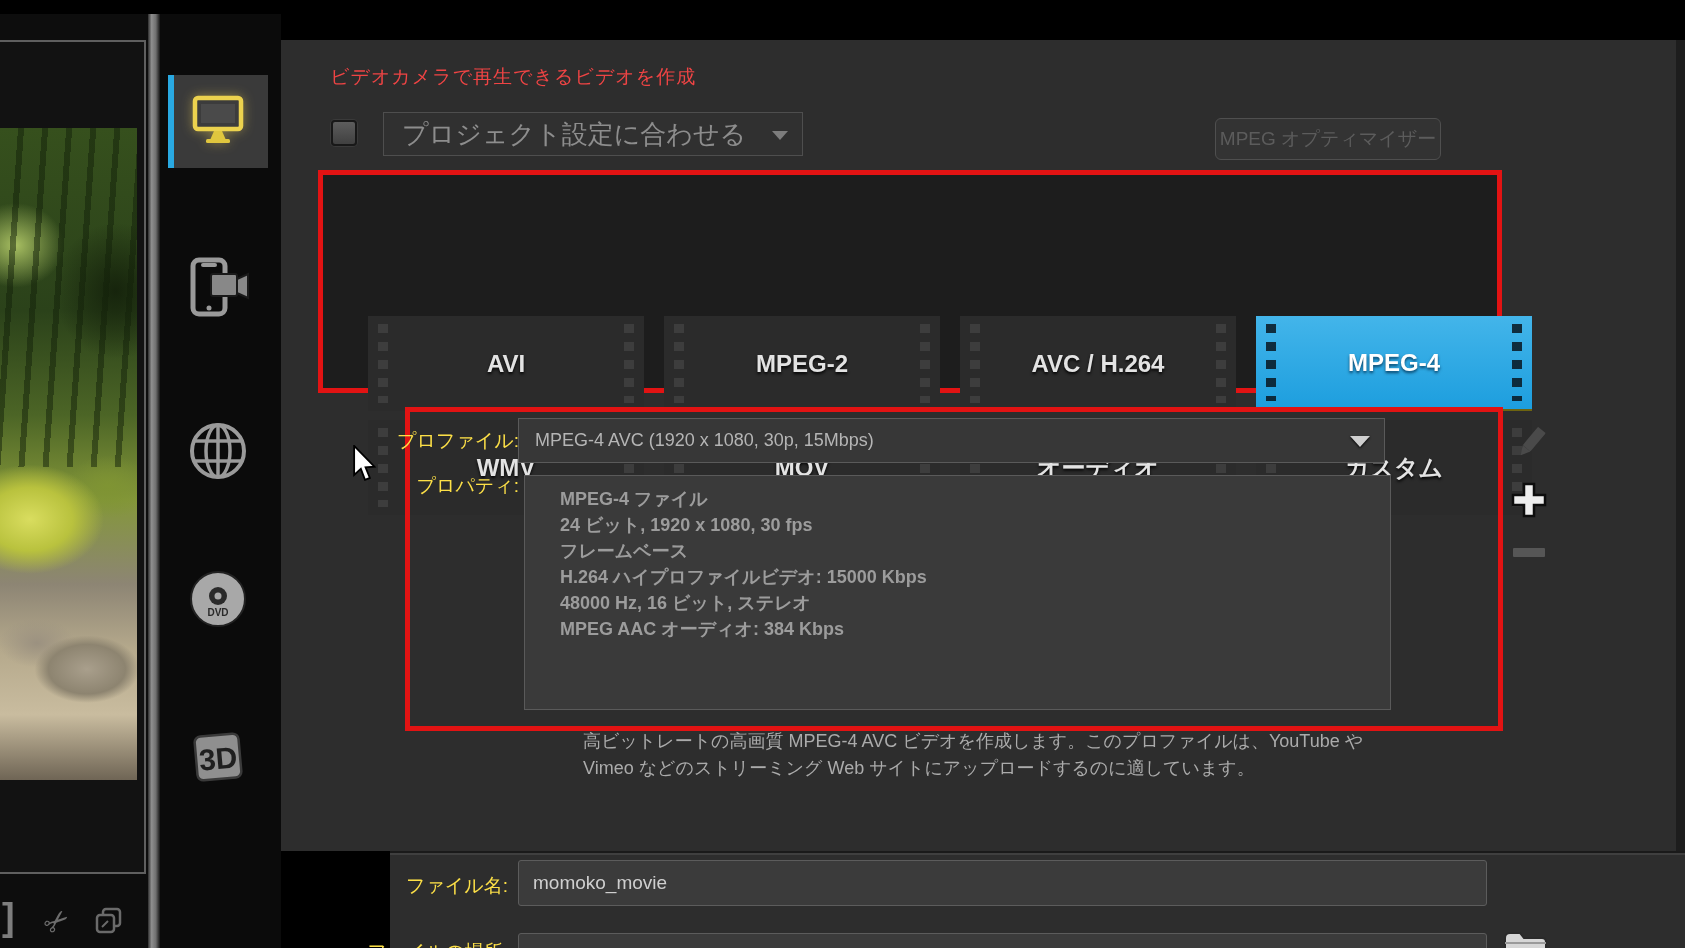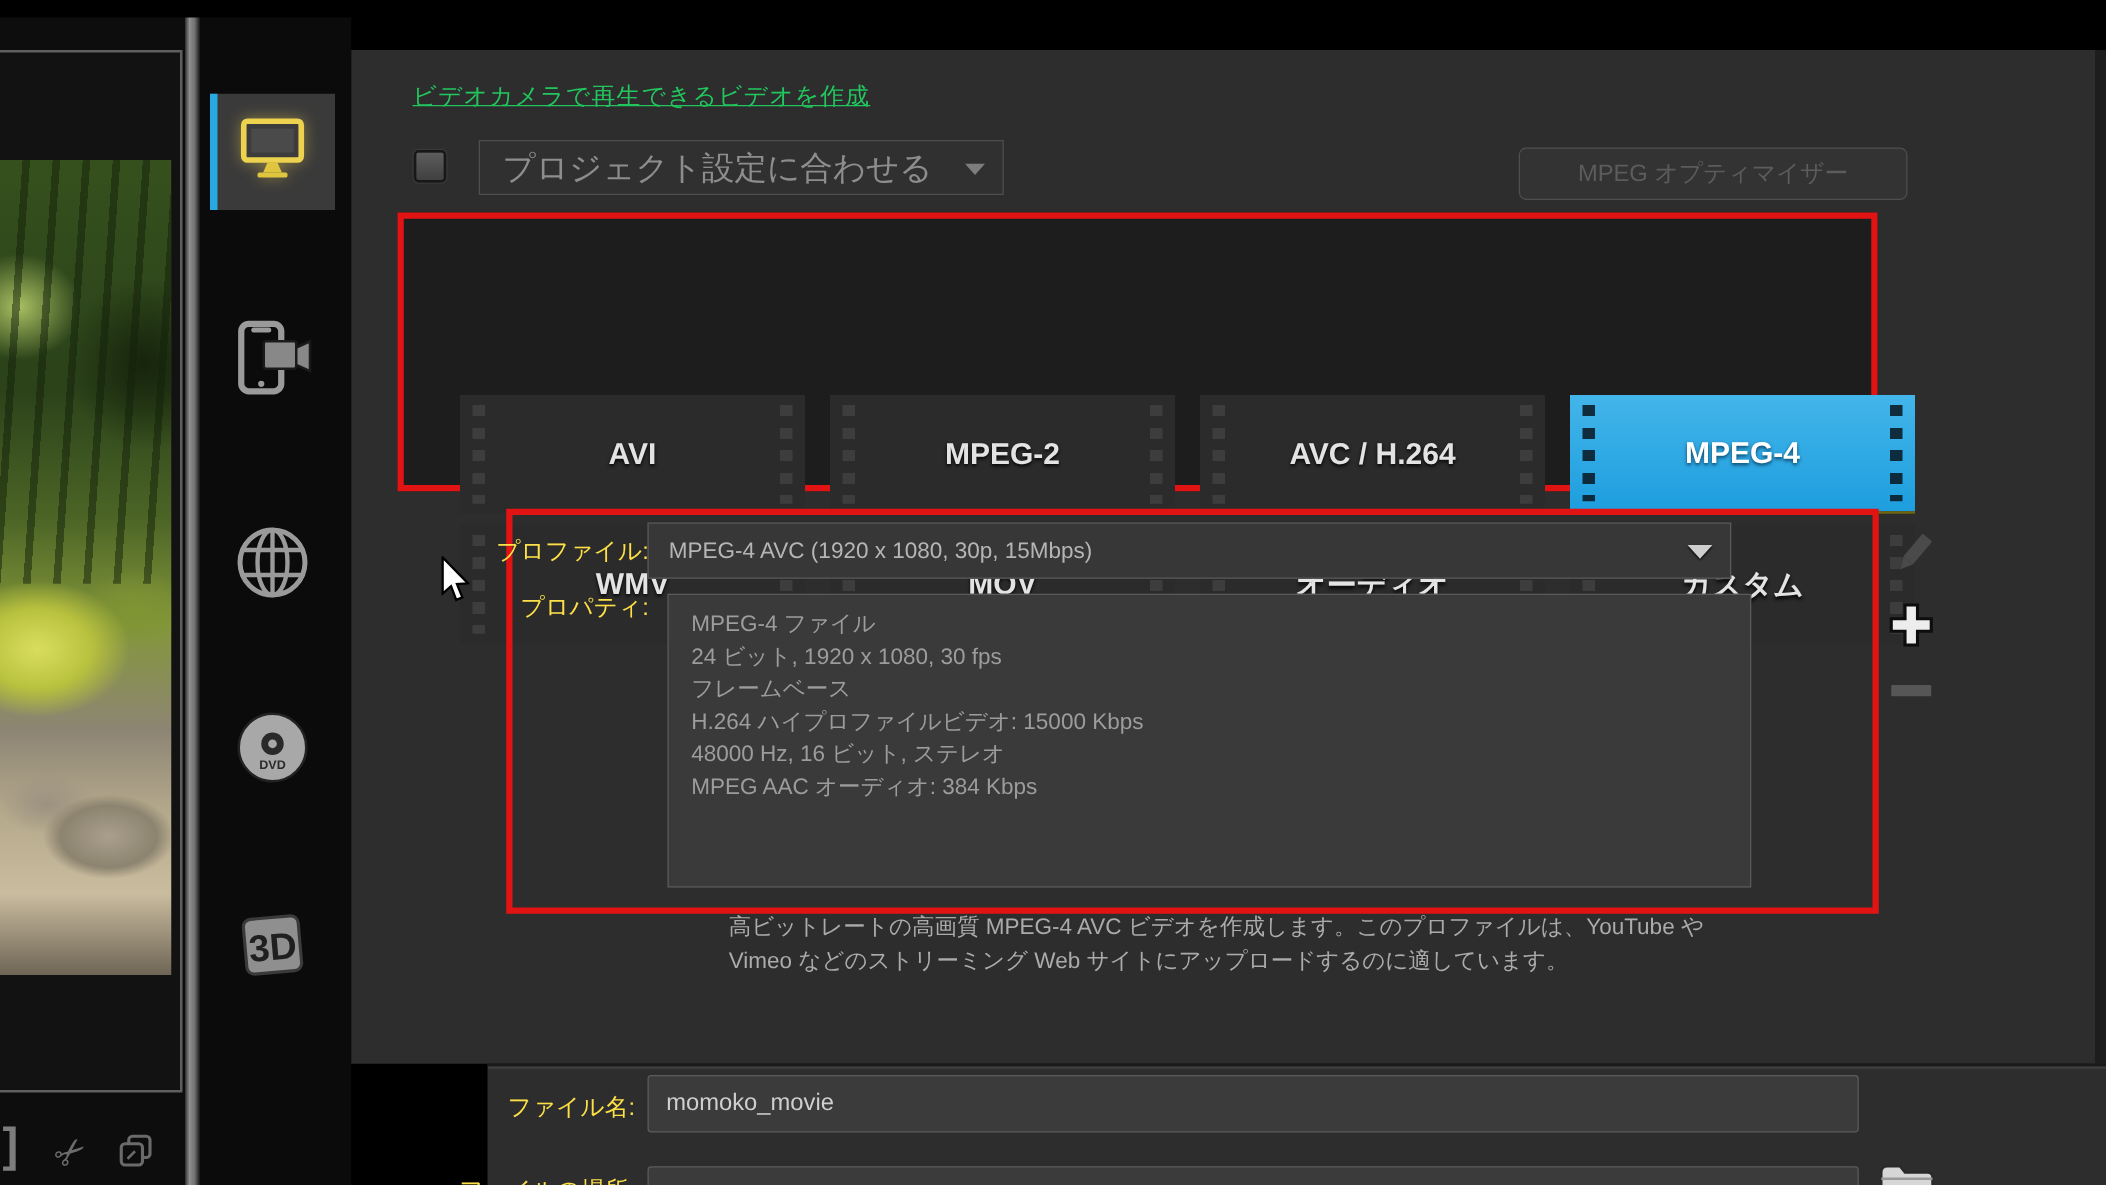--- a/index.html
+++ b/index.html
@@ -34,28 +34,28 @@
   .side-btn.selected::before{content:'';position:absolute;left:0;top:0;width:6px;height:100%;background:#29a9e2;}
   .sb-computer{top:61px;}
   .sb-device{top:228px;}
   .sb-web{top:392px;}
   .sb-disc{top:540px;}
   .sb-3d{top:698px;}
 
   
   .main{position:absolute;left:281px;top:40px;width:1404px;height:811px;background:#2d2d2d;}
   .right-shade{position:absolute;right:0;top:0;width:9px;height:100%;background:#1d1d1d;}
-  .page-title{position:absolute;left:49px;top:24px;font-size:19px;color:#22c55e;letter-spacing:1px;text-decoration:underline;}
+  .page-title{position:absolute;left:49px;top:24px;font-size:19px;color:#ef4444;letter-spacing:1px;}
   .chk{position:absolute;left:50px;top:80px;width:26px;height:26px;border:2px solid #181818;border-radius:4px;
     background:linear-gradient(#5d5d5d,#404040);box-shadow:0 0 0 1px #3a3a3a;}
   .proj-combo{position:absolute;left:102px;top:72px;width:420px;height:44px;background:#303030;
     border:1px solid #4e4e4e;display:flex;align-items:center;padding:0 18px;font-size:26px;color:#8d8d8d;}
   .proj-combo .arrow{position:absolute;right:14px;top:18px;width:0;height:0;
     border-left:8px solid transparent;border-right:8px solid transparent;border-top:9px solid #7d7d7d;}
-  .opt-btn{position:absolute;left:934px;top:78px;width:311px;height:42px;border:1px solid #4f4f4f;border-radius:6px;
+  .opt-btn{position:absolute;left:934px;top:78px;width:226px;height:42px;border:1px solid #4f4f4f;border-radius:6px;
     background:#333;display:flex;align-items:center;justify-content:center;font-size:19px;color:#5c5c5c;}
 
   .redbox1{position:absolute;left:37px;top:130px;width:1184px;height:223px;border:5px solid #e21313;background:#1d1d1d;padding-left:28px;}
   .formats{position:absolute;left:45px;top:141px;width:1164px;height:199px;
     display:grid;grid-template-columns:repeat(4,1fr);grid-template-rows:95px 95px;column-gap:20px;row-gap:9px;}
   .film-btn{position:relative;background:#2b2b2b;display:flex;align-items:center;justify-content:center;
     color:#e3e3e3;font-weight:bold;font-size:24px;text-shadow:0 2px 3px rgba(0,0,0,.9);--hole:#3d3d3d;}
   .film-btn::before,.film-btn::after{content:'';position:absolute;top:8px;bottom:8px;width:10px;
     background:repeating-linear-gradient(to bottom,var(--hole) 0 9px,transparent 9px 18px);}
   .film-btn::before{left:10px;}
@@ -65,22 +65,22 @@
 
   .redbox2{position:absolute;left:124px;top:367px;width:1098px;height:324px;border:5px solid #e21313;}
   .field-label{position:absolute;font-size:19px;color:#fde047;text-align:right;width:178px;}
   .lbl-profile{left:60px;top:388px;}
   .lbl-props{left:60px;top:433px;}
   .profile-combo{position:absolute;left:237px;top:378px;width:867px;height:45px;background:#373737;
     border:1px solid #5a5a5a;display:flex;align-items:center;padding:12px 16px;font-size:18px;color:#b5b5b5;}
   .profile-combo .arrow{position:absolute;right:14px;top:17px;width:0;height:0;
     border-left:10px solid transparent;border-right:10px solid transparent;border-top:11px solid #cfcfcf;
     filter:drop-shadow(0 1px 1px #000);}
-  .props-box{position:absolute;left:253px;top:435px;width:867px;height:235px;background:#3a3a3a;
-    border:1px solid #5a5a5a;padding:10px 18px;font-size:18px;color:#9c9c9c;line-height:26px;}
+  .props-box{position:absolute;left:243px;top:435px;width:867px;height:235px;background:#3a3a3a;
+    border:1px solid #5a5a5a;padding:10px 35px;font-size:18px;color:#9c9c9c;line-height:26px;font-weight:bold;}
   .description{position:absolute;left:302px;top:688px;width:800px;font-size:18px;color:#ababab;line-height:27px;}
 
   .tool-pencil{position:absolute;left:1232px;top:380px;}
   .tool-plus{position:absolute;left:1228px;top:440px;}
   .tool-minus{position:absolute;left:1232px;top:508px;width:32px;height:9px;background:#565656;border-radius:1px;}
 
   
   .lower{position:absolute;left:390px;top:851px;width:1295px;height:97px;background:#2d2d2d;border-top:2px solid #1a1a1a;box-shadow:inset 0 2px 0 #3f3f3f;}
   .lbl-filename{left:-60px;top:20px;}
   .lbl-location{left:-60px;top:86px;}

